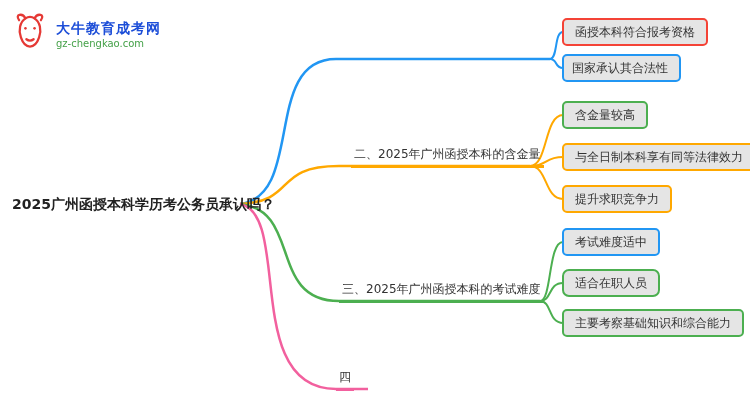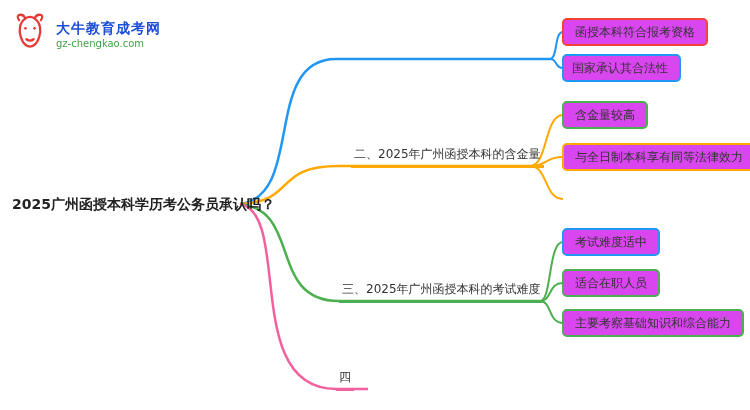--- a/index.html
+++ b/index.html
@@ -13,21 +13,21 @@
   .logo-domain{font-size:10px;color:#43A047;line-height:13px;}
   
   .root-label{left:12px;top:196px;font-size:14px;color:#222;font-weight:bold;white-space:nowrap;}
   
   .branch-label{white-space:nowrap;font-size:12px;color:#333;line-height:17px;padding:0 3px 2px 3px;border-bottom:3px solid #000;}
   .bl-1{left:336px;top:39px;border-bottom-color:#2196F3;}
   .bl-2{left:339px;top:146px;border-bottom-color:#FFA800;margin-left:12px;}
   .bl-3{left:339px;top:281px;border-bottom-color:#4CAF50;}
   .bl-4{left:336px;top:369px;border-bottom-color:#F2609E;}
   
-  .leaf{white-space:nowrap;font-size:12px;color:#333;line-height:16px;background:#d946ef;border:2px solid #999;border-radius:5px;padding:4px 11px;}
+  .leaf{white-space:nowrap;font-size:12px;color:#333;line-height:16px;background:#e5e5e5;border:2px solid #999;border-radius:5px;padding:4px 11px;}
   .leaf{left:562px;}
   .bc-red{border-color:#F44336;}
   .bc-blue{border-color:#2196F3;}
   .bc-green{border-color:#4CAF50;}
   .bc-orange{border-color:#FFA800;}
 </style>
 </head>
 <body>
 
 <div id="canvas">
@@ -69,21 +69,22 @@
   </div>
 
   <div class="node root-label">2025广州函授本科学历考公务员承认吗？</div>
 
   <div class="node leaf bc-red" style="top:18px;">函授本科符合报考资格</div>
   <div class="node leaf bc-blue" style="top:54px;padding-left:8px;">国家承认其合法性</div>
 
   <div class="node branch-label bl-2">二、2025年广州函授本科的含金量</div>
   <div class="node leaf bc-green" style="top:101px;">含金量较高</div>
   <div class="node leaf bc-orange" style="top:143px;">与全日制本科享有同等法律效力</div>
+  <div class="node leaf bc-orange" style="top:185px;">提升求职竞争力</div>
 
   <div class="node branch-label bl-3">三、2025年广州函授本科的考试难度</div>
   <div class="node leaf bc-blue" style="top:228px;">考试难度适中</div>
-  <div class="node leaf bc-green" style="top:269px;">适合在职人员</div>
+  <div class="node leaf bc-green" style="top:269px;border-radius:7px;">适合在职人员</div>
   <div class="node leaf bc-green" style="top:309px;">主要考察基础知识和综合能力</div>
 
   <div class="node branch-label bl-4">四</div>
 
 </div>
 
 </body></html>

